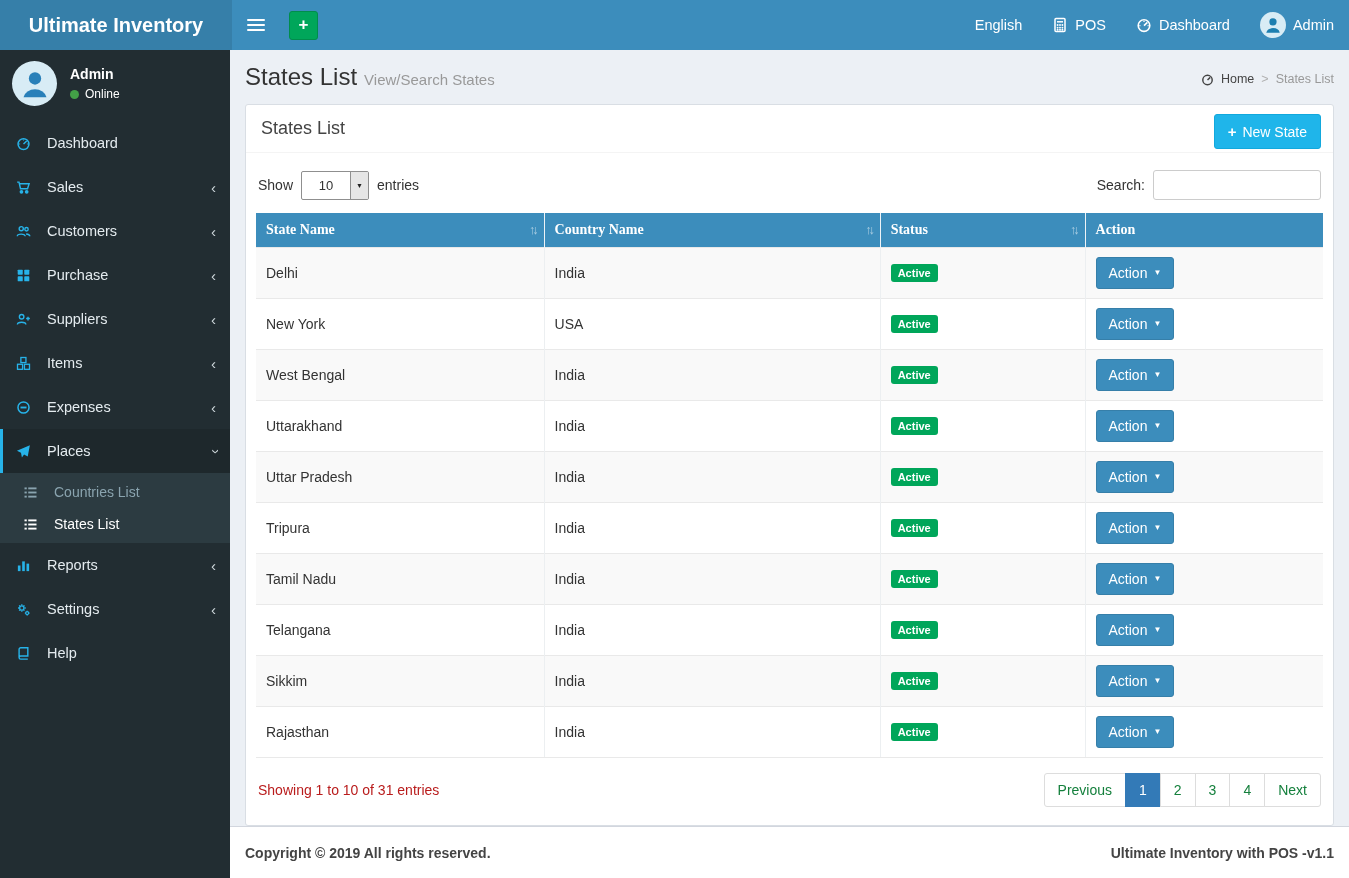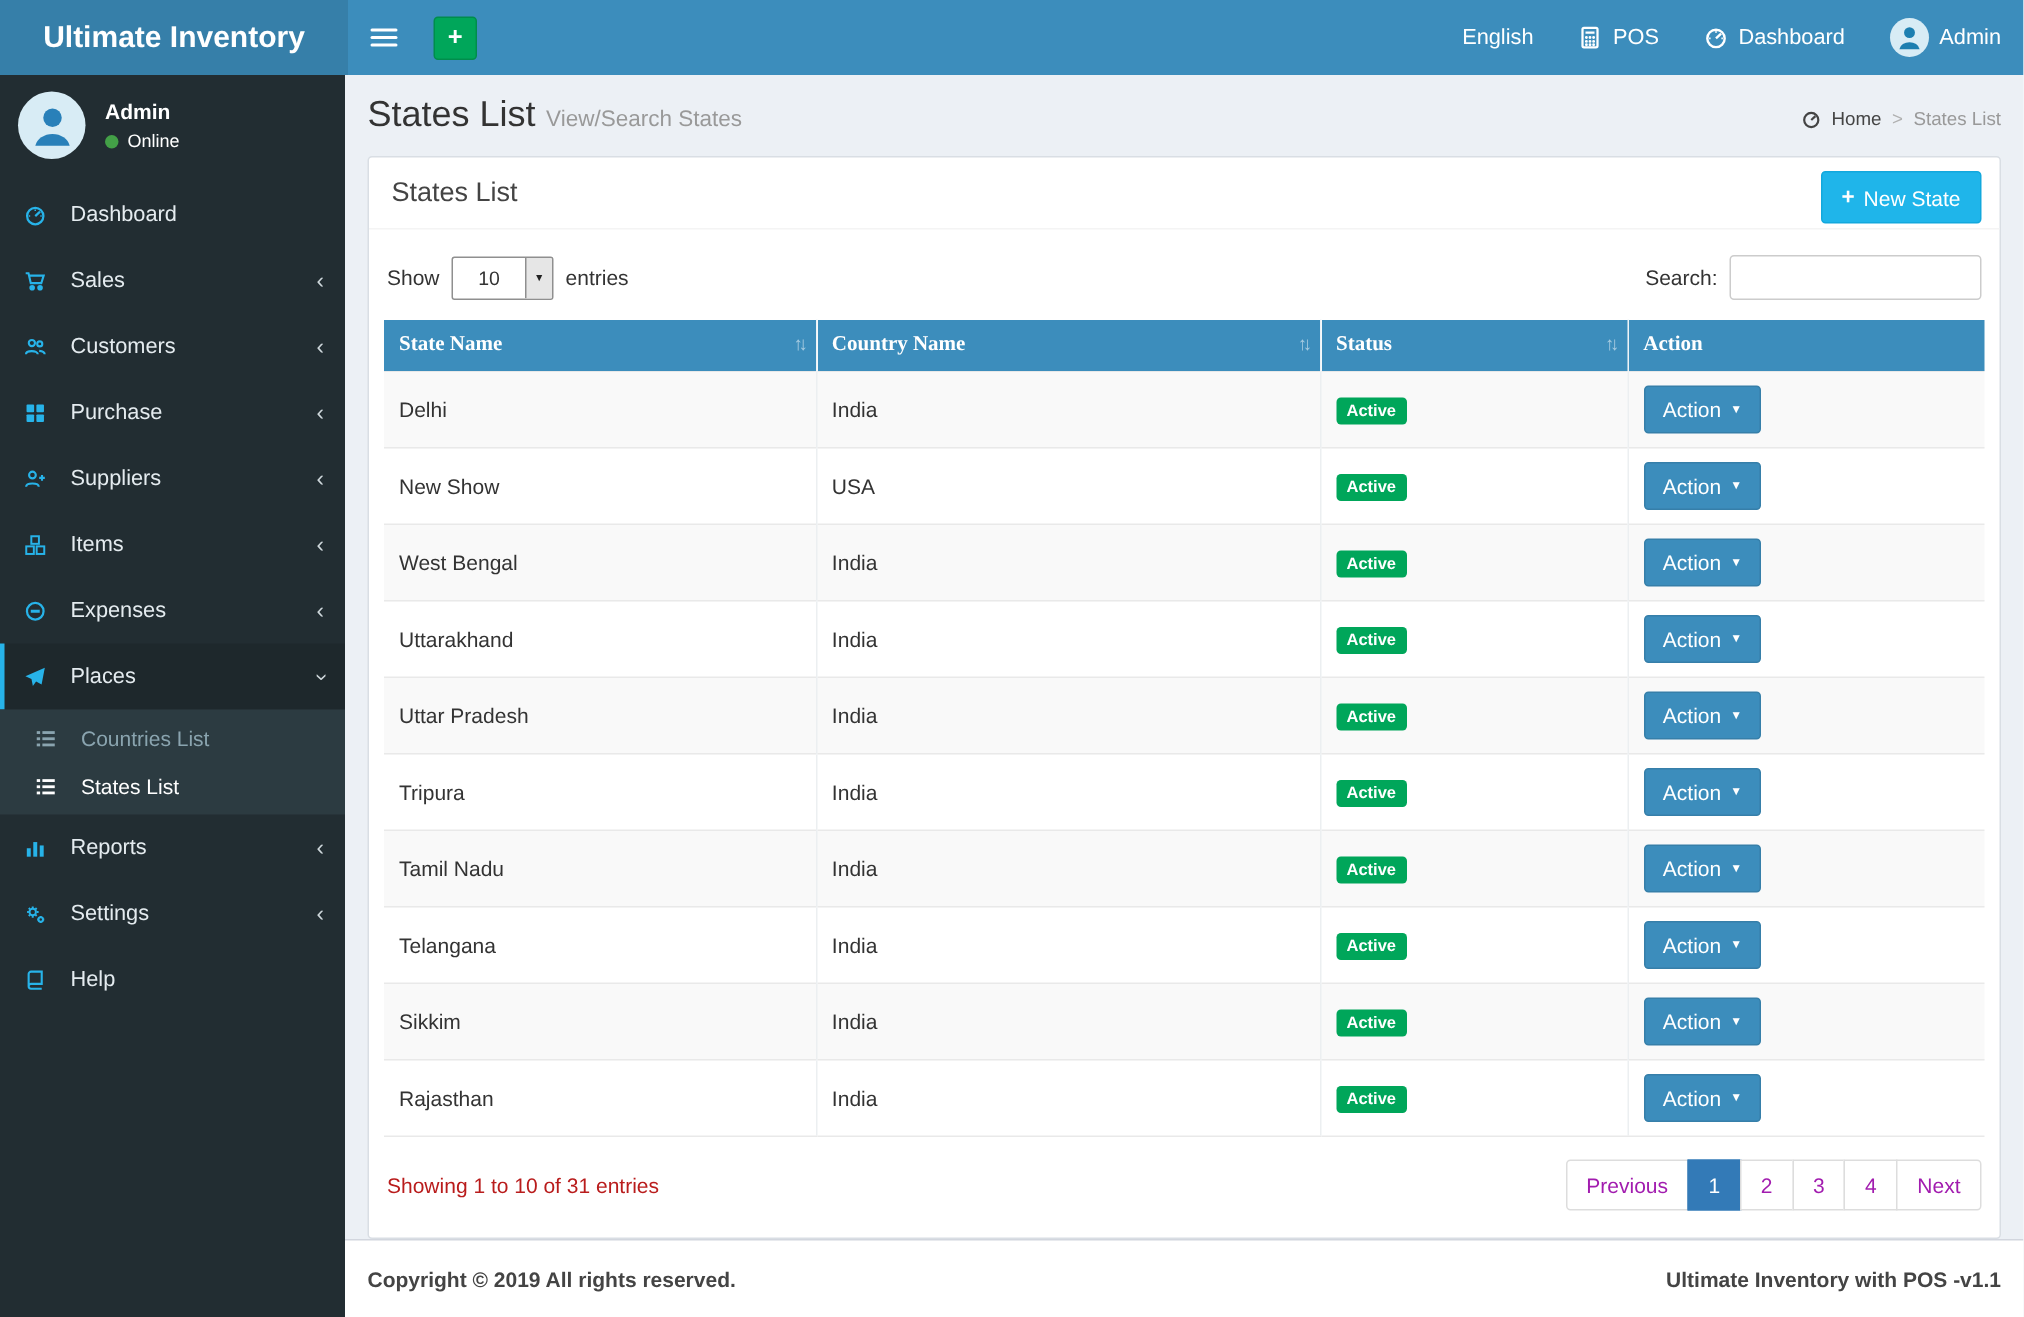--- a/index.html
+++ b/index.html
@@ -89,21 +89,21 @@
   .badge-active { display:inline-block; background:#00a65a; color:#fff; font-size:11px; font-weight:bold;
                   padding:3px 7px; border-radius:3px; }
   .btn-action { background:#3c8dbc; border:1px solid #367fa9; color:#fff; border-radius:3px; padding:7px 12px;
                 font-size:14px; cursor:pointer; display:inline-flex; align-items:center; gap:6px;
                 font-family:"Liberation Sans",sans-serif; }
   .caret { font-size:8px; line-height:1; }
 
   .table-footer { display:flex; justify-content:space-between; align-items:center; padding:15px 2px 8px 2px; }
   .tf-summary { font-size:14px; color:#b91c1c; }
   .pagination { display:flex; list-style:none; }
-  .pagination li { border:1px solid #ddd; background:#fff; color:#a21caf; font-size:14px; padding:8px 13px;
+  .pagination li { border:1px solid #ddd; background:#fff; color:#15803d; font-size:14px; padding:8px 13px;
                    margin-left:-1px; cursor:pointer; }
   .pagination li:first-child { border-radius:3px 0 0 3px; margin-left:0; }
   .pagination li:last-child { border-radius:0 3px 3px 0; }
   .pagination li.active { background:#337ab7; border-color:#337ab7; color:#fff; }
 
   
   .footer { position:absolute; left:230px; right:0; bottom:0; height:52px; background:#fff;
             border-top:1px solid #d2d6de; display:flex; align-items:center; justify-content:space-between;
             padding:0 15px; font-size:14px; font-weight:bold; color:#444; z-index:10; }
 </style>
@@ -394,21 +394,21 @@
   <tr>
     <td>Delhi</td>
     <td>India</td>
     <td><span class="badge-active">Active</span></td>
     <td>
       <button class="btn-action">Action
         <span class="caret">▼</span></button>
     </td>
   </tr>
   <tr>
-    <td>New Show</td>
+    <td>New York</td>
     <td>USA</td>
     <td><span class="badge-active">Active</span></td>
     <td>
       <button class="btn-action">Action
         <span class="caret">▼</span></button>
     </td>
   </tr>
   <tr>
     <td>West Bengal</td>
     <td>India</td>

